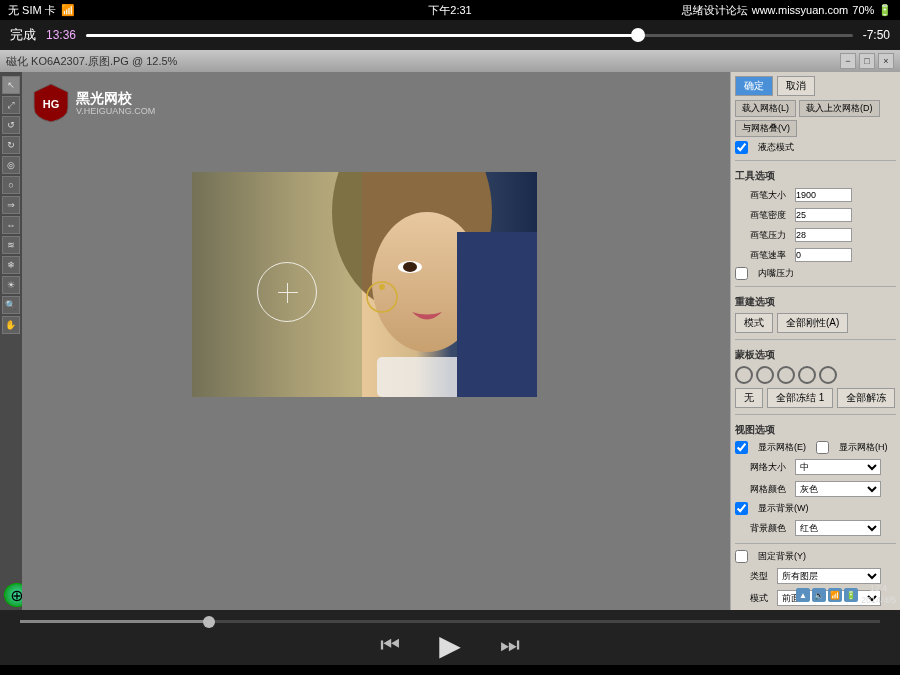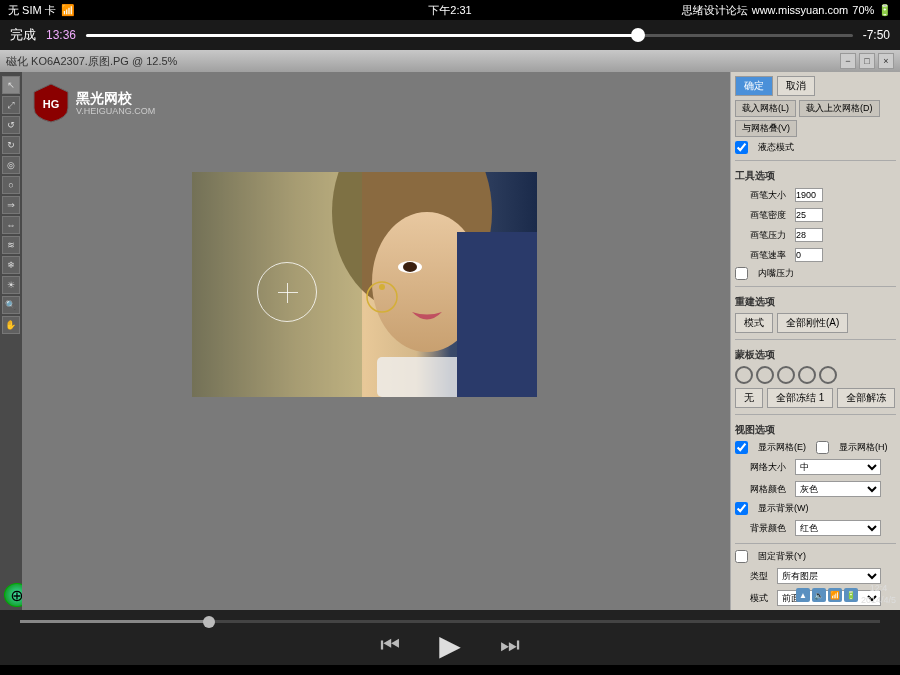--- a/index.html
+++ b/index.html
@@ -262,21 +262,21 @@
       font-size: 9px;
     }
     .input-row {
       display: flex;
       align-items: center;
       gap: 9px;
       font-size: 9px;
       margin: 1px 15px;
     }
     .small-input {
-      width: 28px;
+      width: 57px;
       height: 14px;
       border: 1px solid #999;
       font-size: 9px;
       background: #fff;
     }
     .small-select {
       height: 16px;
       font-size: 9px;
       border: 1px solid #999;
       background: #fff;

